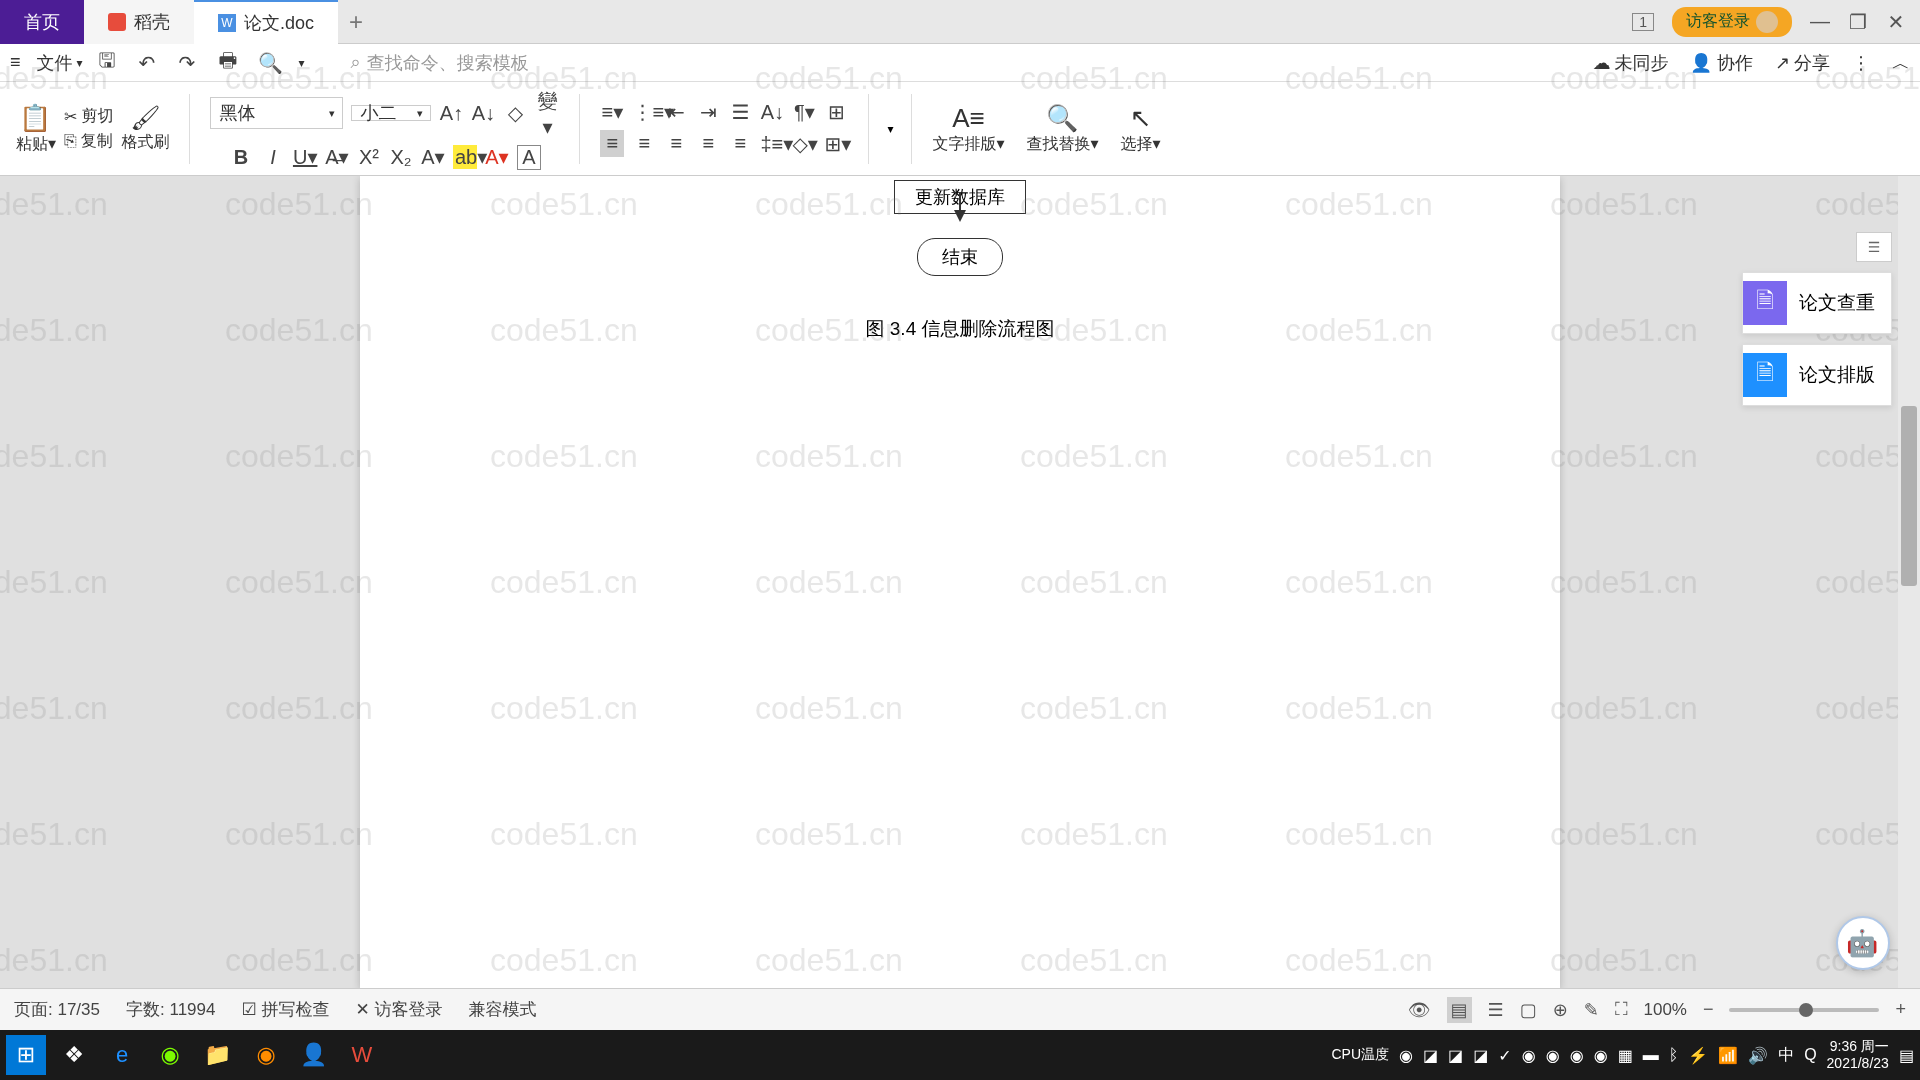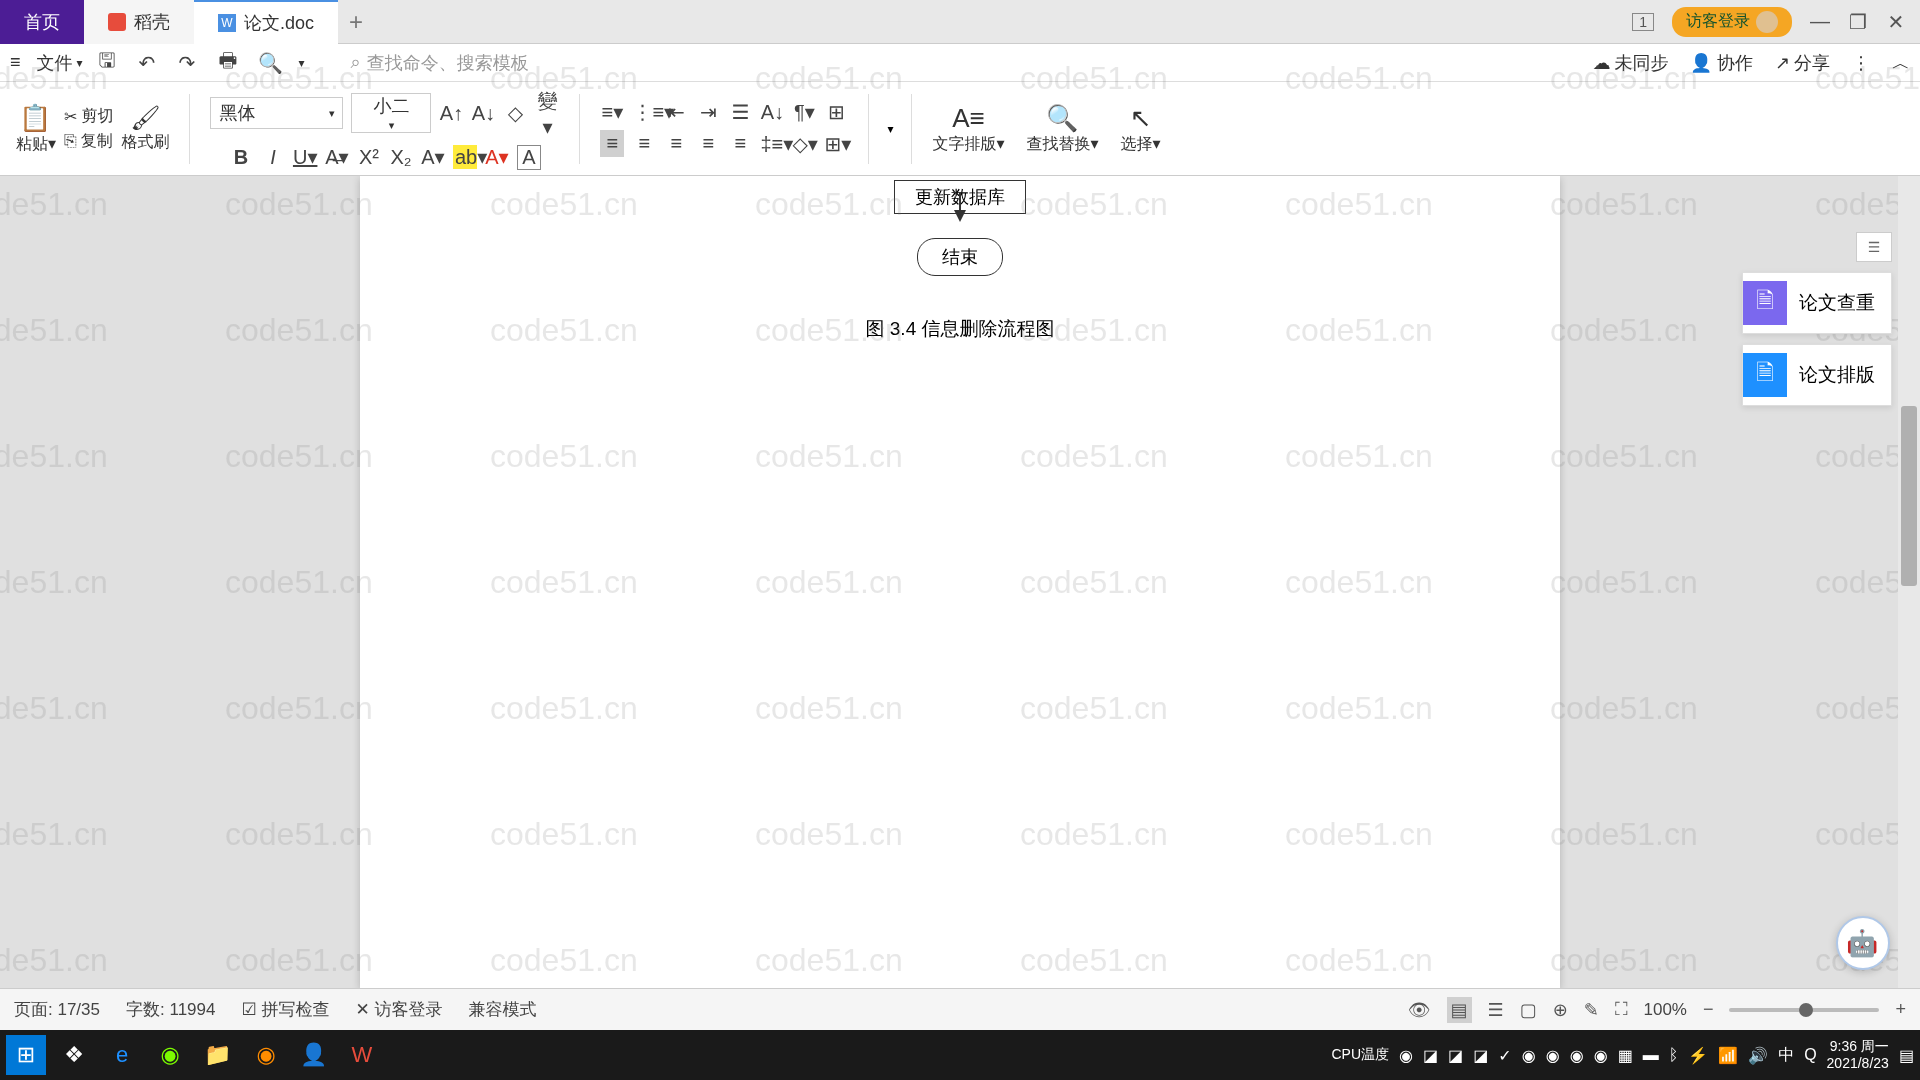--- a/index.html
+++ b/index.html
@@ -30,21 +30,21 @@
 .mtab.active { background: #3b7dd8; color: #fff; padding: 4px 14px; border-radius: 14px; }
 .search-box { display: flex; align-items: center; gap: 6px; color: #999; margin-left: 30px; }
 .qb-right { margin-left: auto; display: flex; gap: 22px; align-items: center; }
 .sync-ico { font-size: 18px; }
 
 
 .ribbon { display: flex; align-items: center; height: 94px; background: #fff; border-bottom: 1px solid #ccc; padding: 0 10px; gap: 10px; }
 .rgroup { display: flex; flex-direction: column; align-items: center; justify-content: center; height: 94px; padding: 0 6px; font-size: 16px; color: #333; }
 .rrow { display: flex; align-items: center; gap: 8px; }
 .font-sel { border: 1px solid #ccc; width: 133px; height: 32px; padding: 0 8px; font-size: 18px; display: flex; align-items: center; justify-content: space-between; }
-.size-sel { border: 1px solid #ccc; width: 80px; height: 40px; padding: 0 8px; font-size: 18px; display: flex; align-items: center; justify-content: space-between; flex-direction: column; }
+.size-sel { border: 1px solid #ccc; width: 80px; height: 16px; padding: 0 8px; font-size: 18px; display: flex; align-items: center; justify-content: space-between; }
 .ribbon-ico { font-size: 20px; color: #444; width: 24px; text-align: center; }
 .bold { font-weight: bold; }
 .ital { font-style: italic; }
 .under { text-decoration: underline; }
 .style-box { border: 1px solid #ccc; display: flex; height: 72px; }
 .style-item { width: 96px; display: flex; flex-direction: column; align-items: center; justify-content: center; border-right: 1px solid #eee; font-size: 15px; }
 .style-prev { font-family: Times, serif; font-size: 18px; }
 .style-prev.b { font-weight: bold; }
 .clip-col { display: flex; flex-direction: column; gap: 4px; font-size: 16px; }
 .clip-item { display: flex; align-items: center; gap: 4px; }

